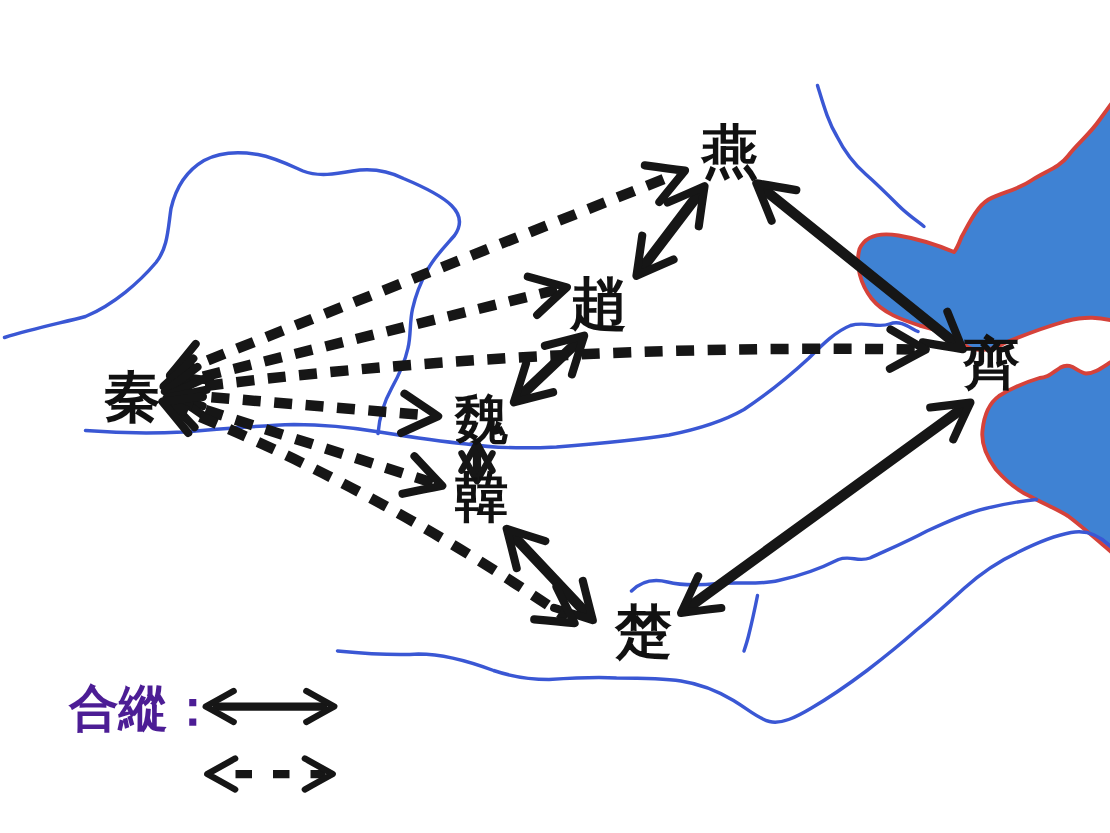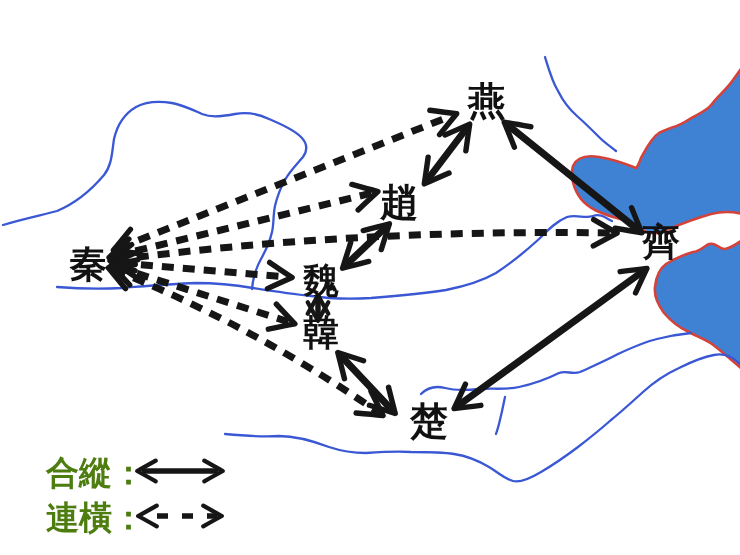--- a/index.html
+++ b/index.html
@@ -8,21 +8,21 @@
     background:#ffffff;font-family:"DejaVu Sans","Liberation Sans",sans-serif;
   }
   #map-svg{position:absolute;left:0;top:0;}
   .state{
     position:absolute;transform:translate(-50%,-50%);
     font-weight:bold;font-size:38px;line-height:1;color:#111111;
     letter-spacing:0;white-space:nowrap;user-select:none;
   }
   .legend-label{
     position:absolute;transform:translate(0,-50%);
-    font-weight:bold;font-size:33px;line-height:1;color:#4d7c0f;
+    font-weight:bold;font-size:33px;line-height:1;color:#4c1d95;
     white-space:nowrap;user-select:none;
   }
 </style>
 </head>
 <body>
 
 <div id="stage">
 
   <svg id="map-svg" width="740" height="555" viewBox="0 0 740 555">
     <defs>
@@ -92,14 +92,13 @@
 
   <div class="state" style="left:88px;top:264px">秦</div>
   <div class="state" style="left:487px;top:101px">燕</div>
   <div class="state" style="left:399px;top:202px">趙</div>
   <div class="state" style="left:661px;top:242px">齊</div>
   <div class="state" style="left:321px;top:281px;font-size:36px">魏</div>
   <div class="state" style="left:321px;top:333px;font-size:36px">韓</div>
   <div class="state" style="left:429px;top:421px">楚</div>
 
   <div class="legend-label" style="left:46px;top:472px">合縱：</div>
-  <div class="legend-label" style="left:46px;top:517px">連橫：</div>
 </div>
 
 </body></html>

